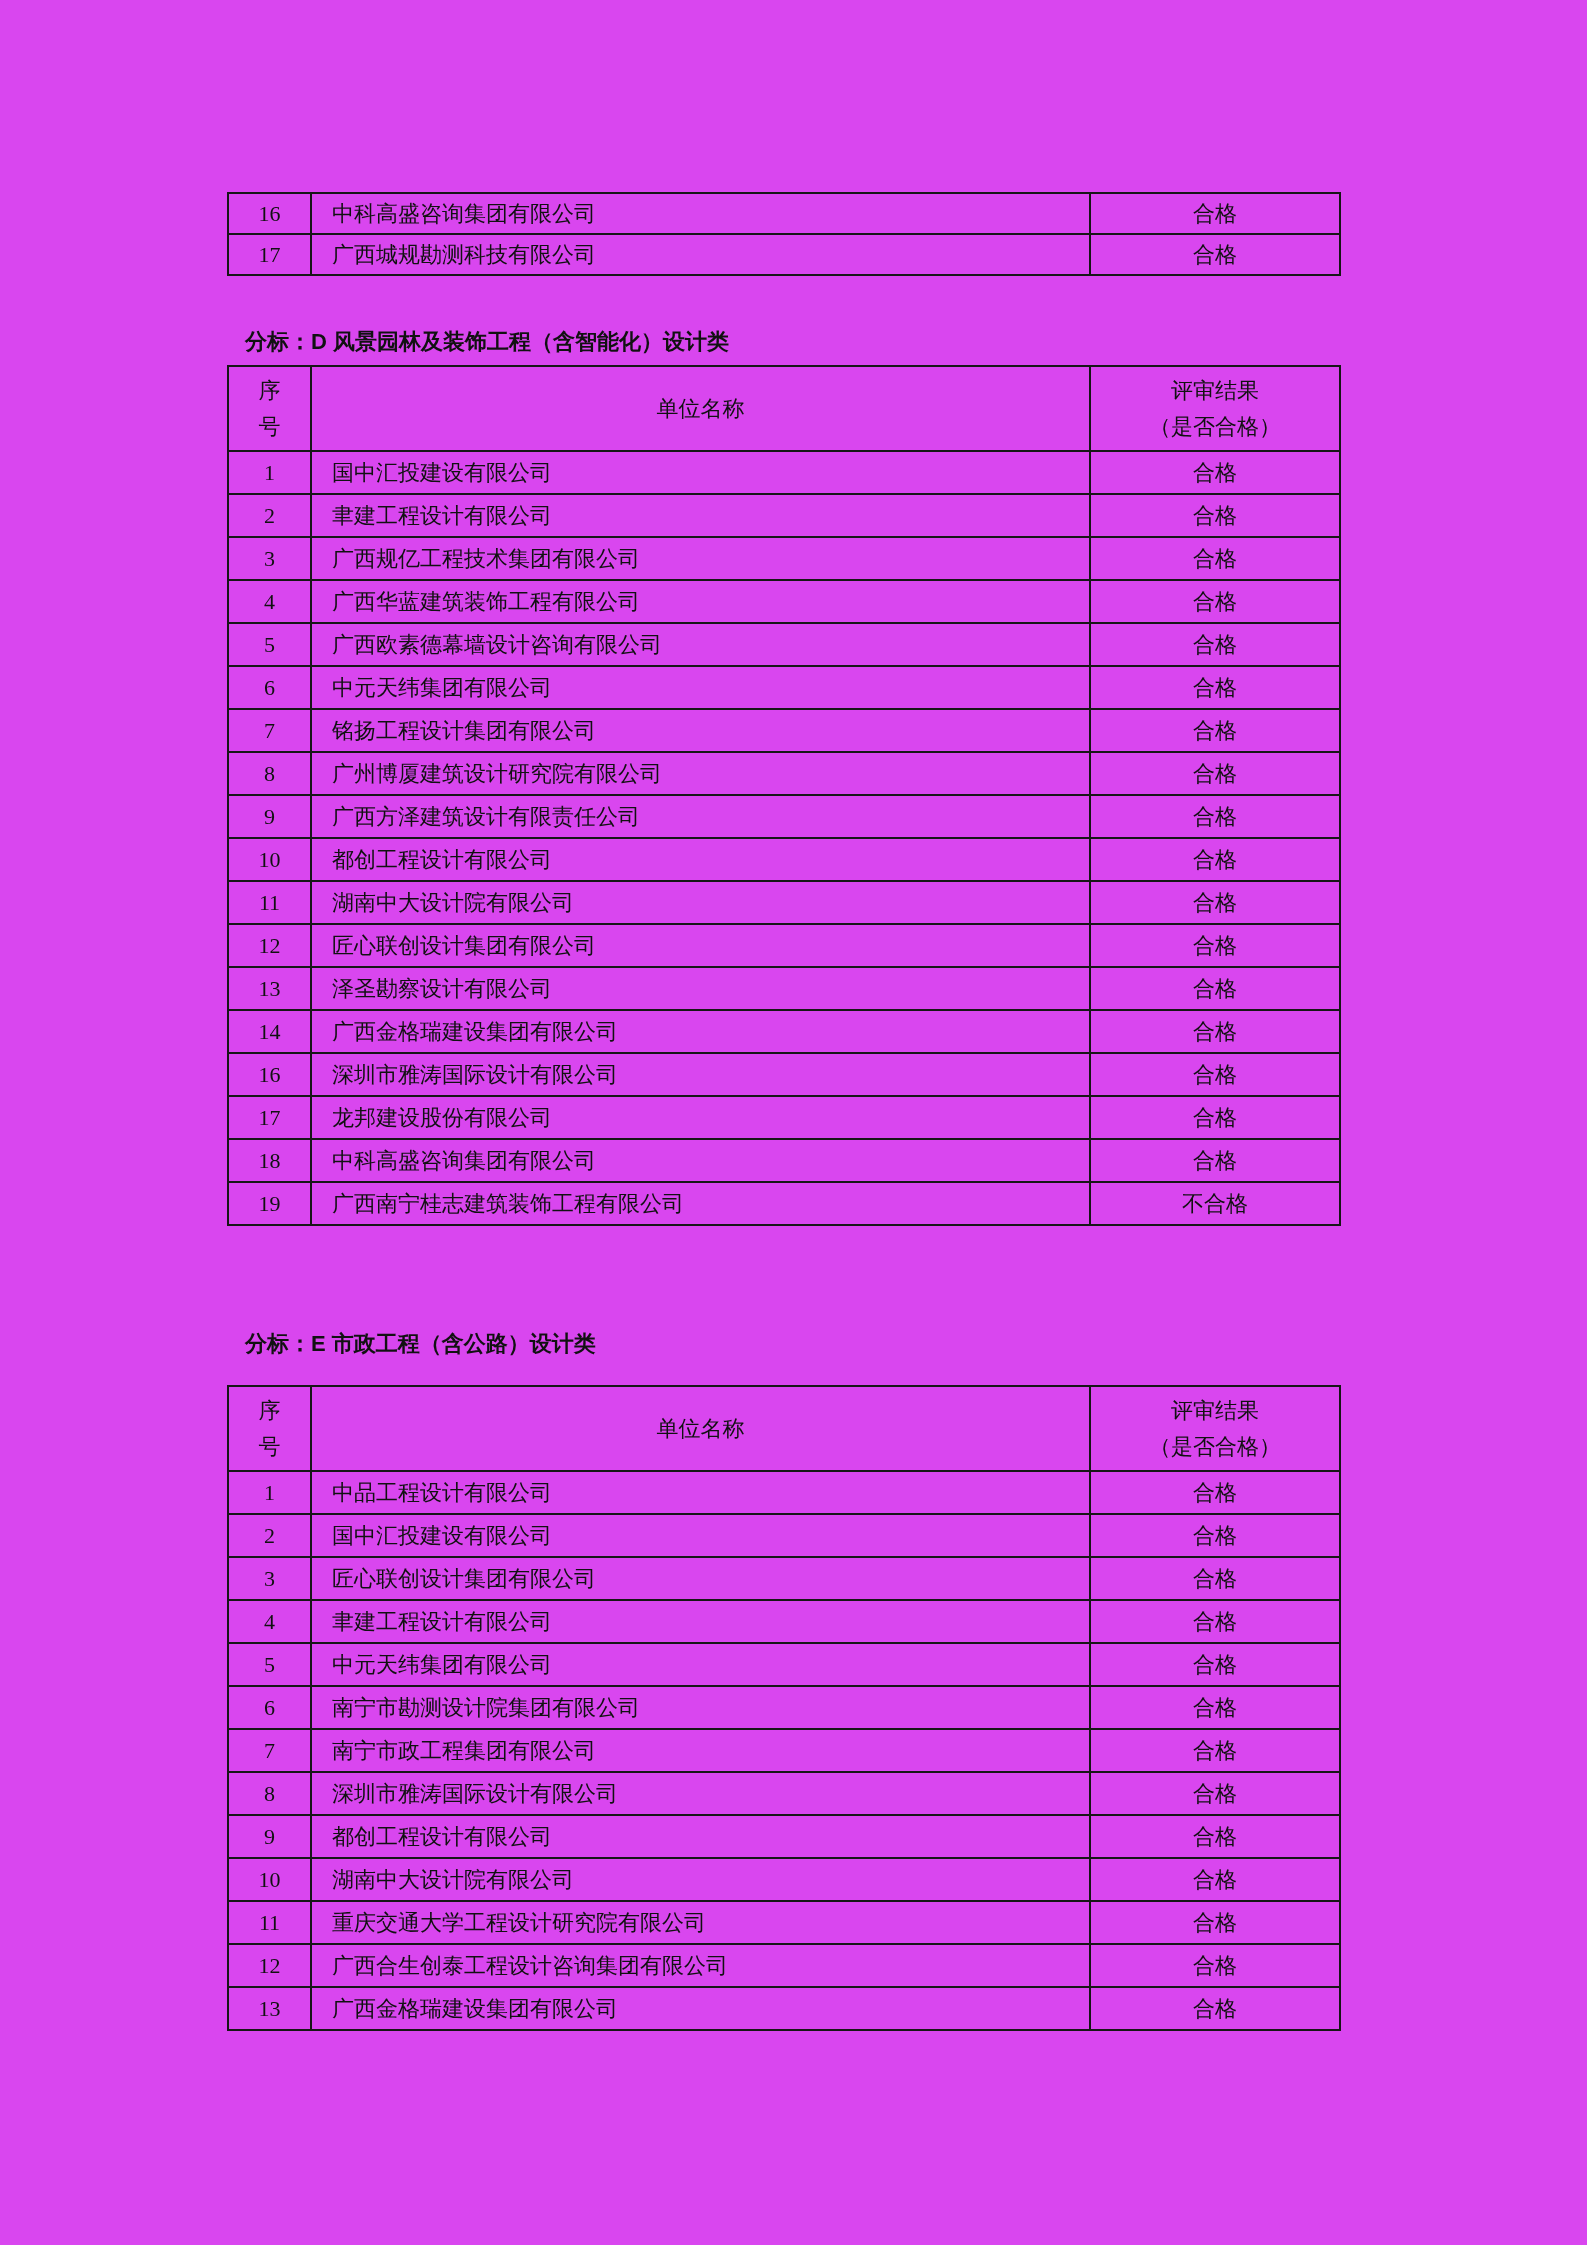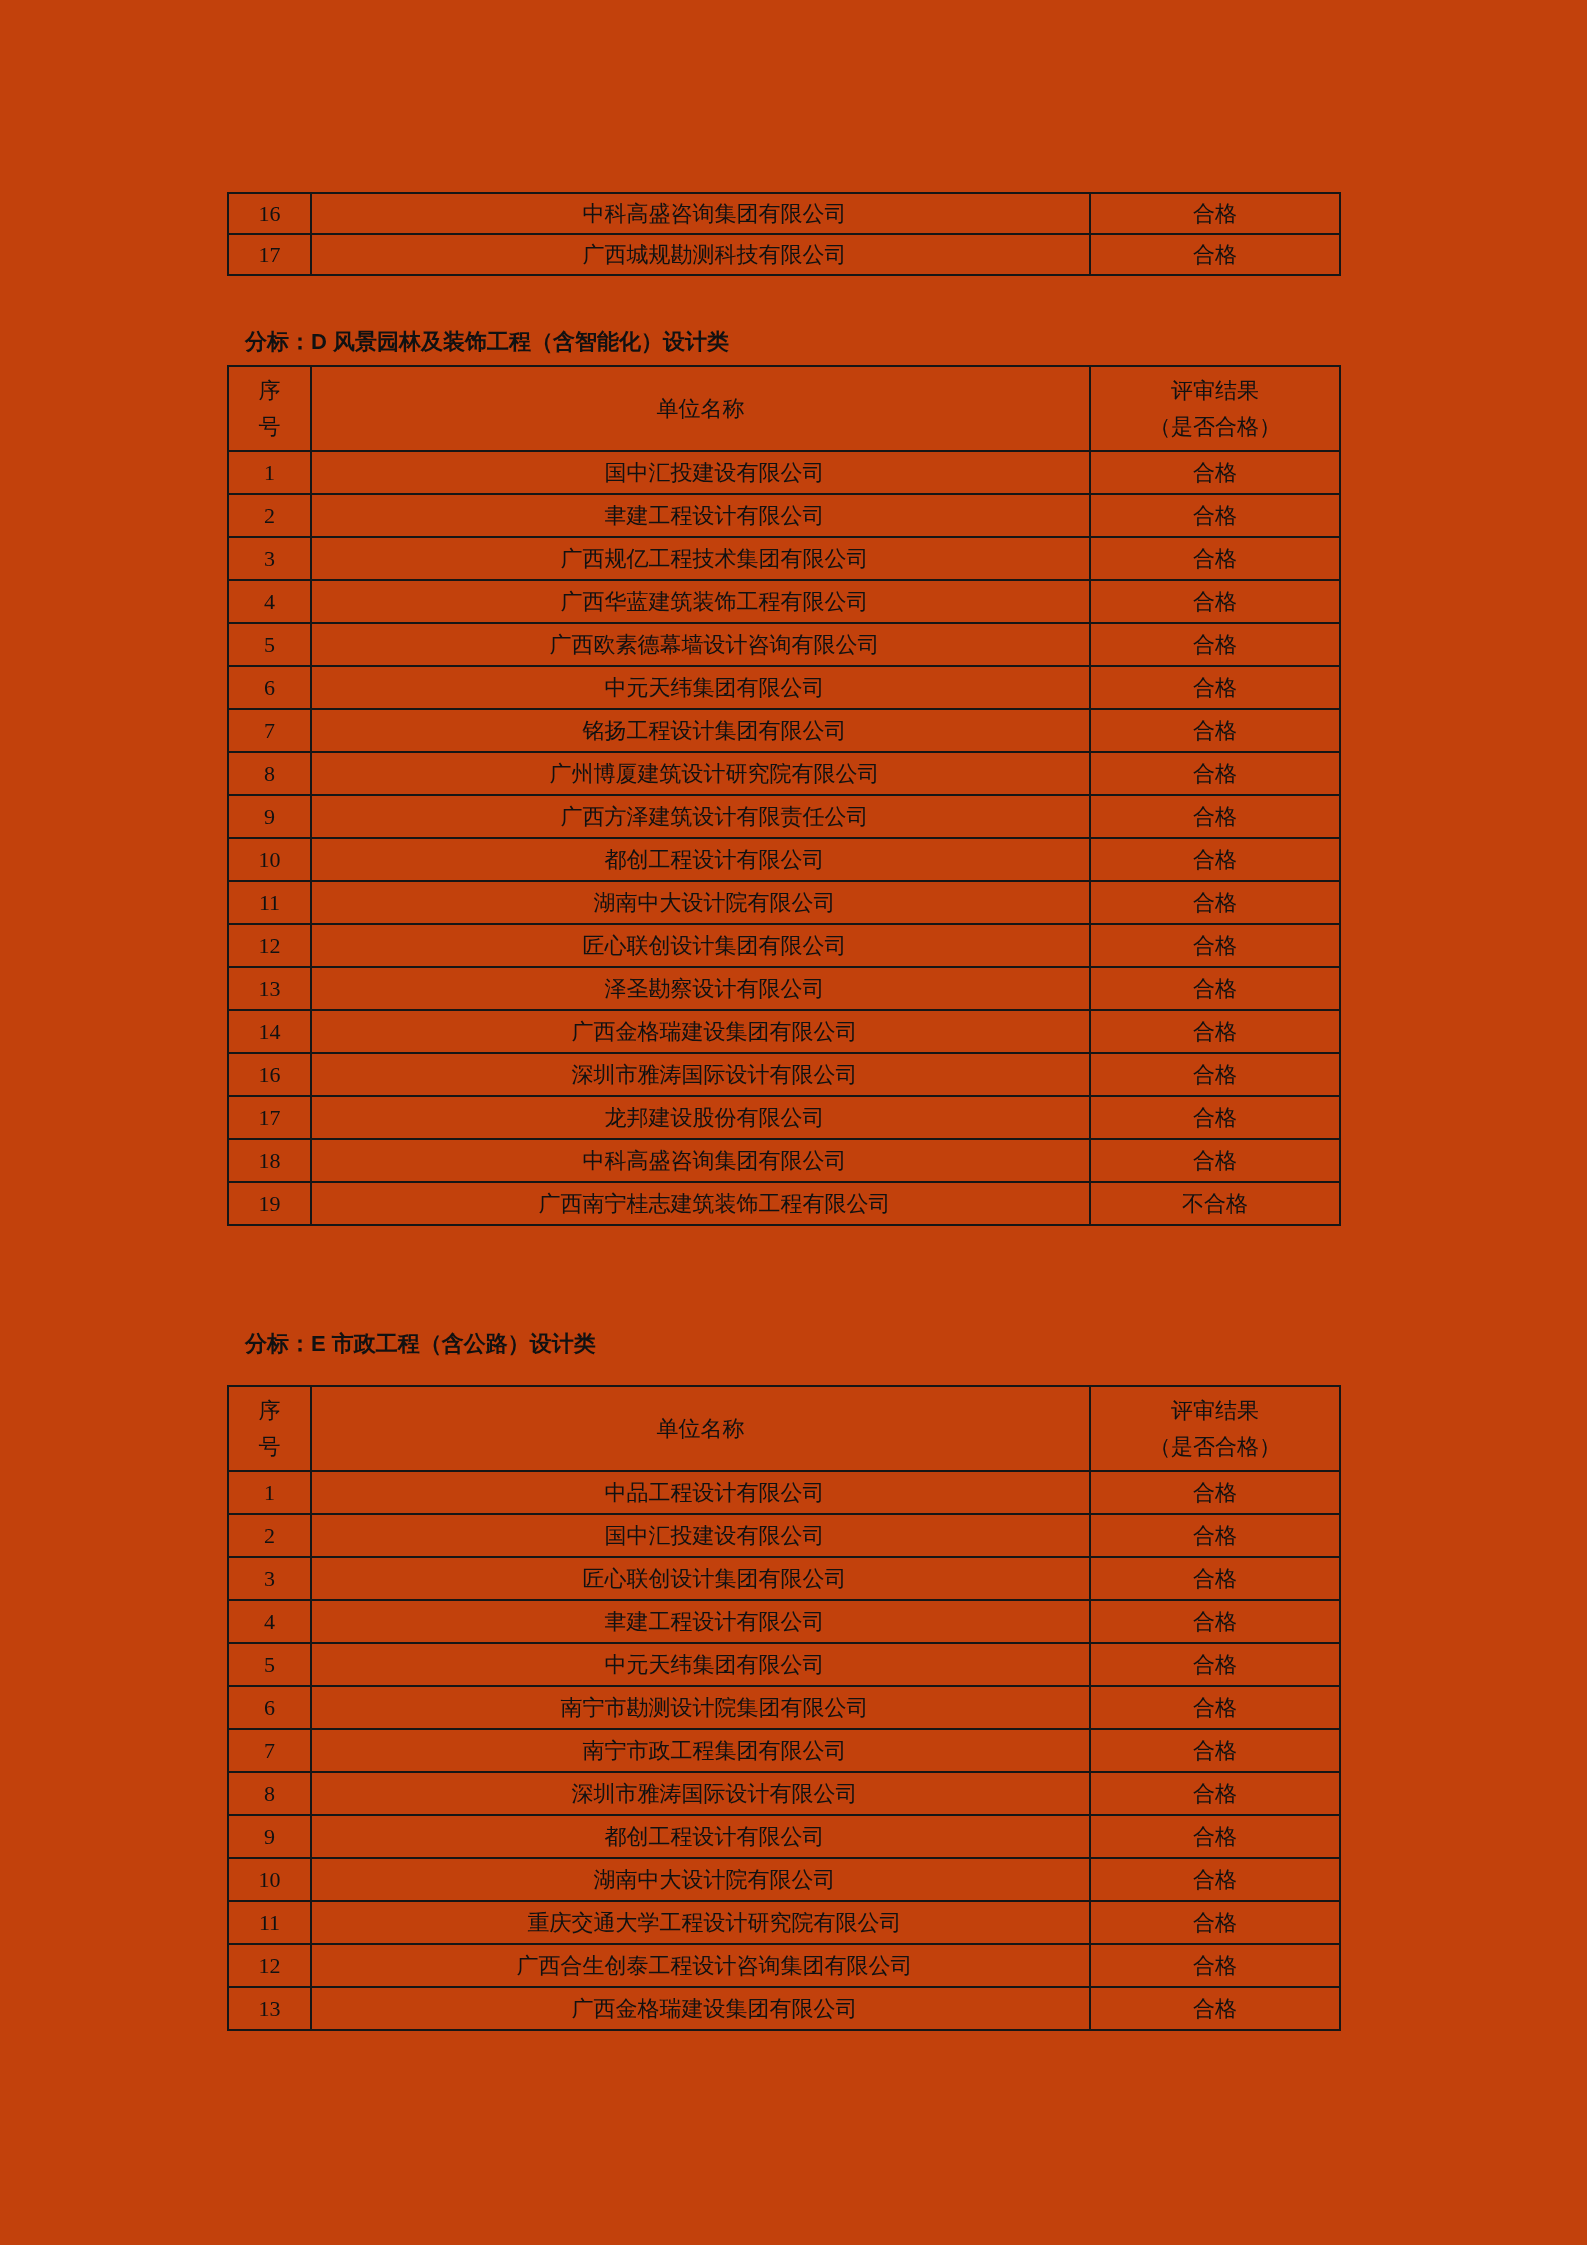--- a/index.html
+++ b/index.html
@@ -1,21 +1,21 @@
 <!DOCTYPE html>
 <html><head>
 <meta charset="utf-8">
 <style>
   html,body { margin:0; padding:0; background:#888; }
   .page {
     position:relative;
     width:1587px;
     height:2245px;
     margin:0 auto;
-    background:#c2410c;
+    background:#d946ef;
     overflow:hidden;
     font-family:"Liberation Serif","DejaVu Serif",serif;
     color:#111111;
   }
   .tbl {
     position:absolute;
     left:227px;
     border-collapse:collapse;
     table-layout:fixed;
     width:1112px;
@@ -29,21 +29,21 @@
     padding:0;
     vertical-align:middle;
     font-weight:normal;
     overflow:hidden;
   }
   .tbl thead tr { height:85px; }
   .tbl tbody tr { height:43px; }
   .tbl-partial tbody tr { height:41px; }
   .tbl th { text-align:center; white-space:pre-line; line-height:36px; }
   td.no     { text-align:center; }
-  td.name   { text-align:center; padding-left:28px; }
+  td.name   { text-align:left; padding-left:20px; }
   td.result { text-align:center; }
   .section-heading {
     position:absolute;
     left:245px;
     margin:0;
     font-family:"Liberation Sans","DejaVu Sans",sans-serif;
     font-weight:700;
     font-size:22px;
     line-height:32px;
     color:#111111;

